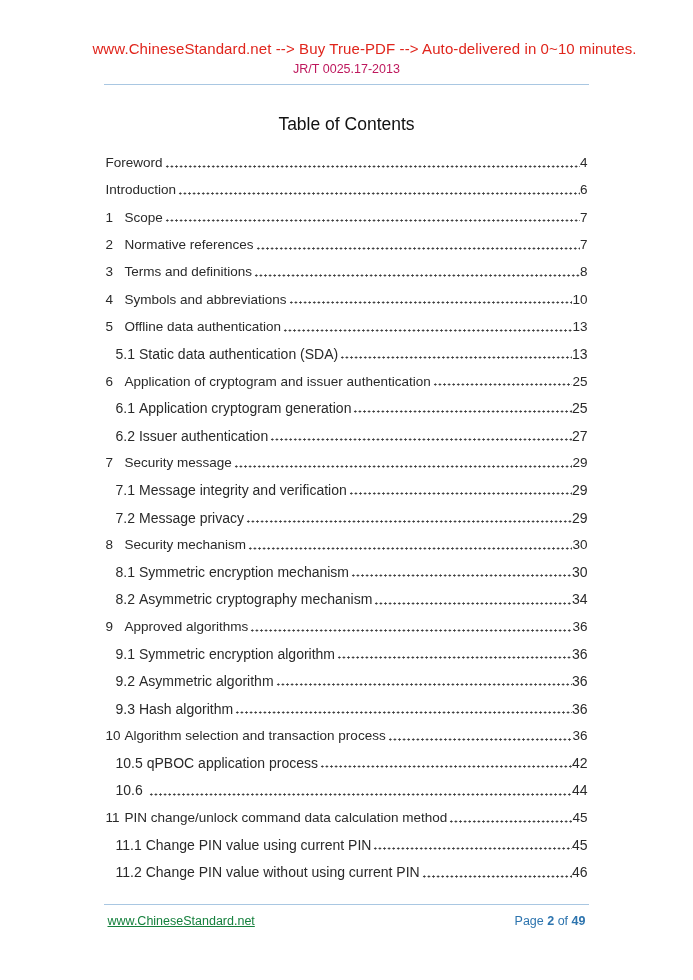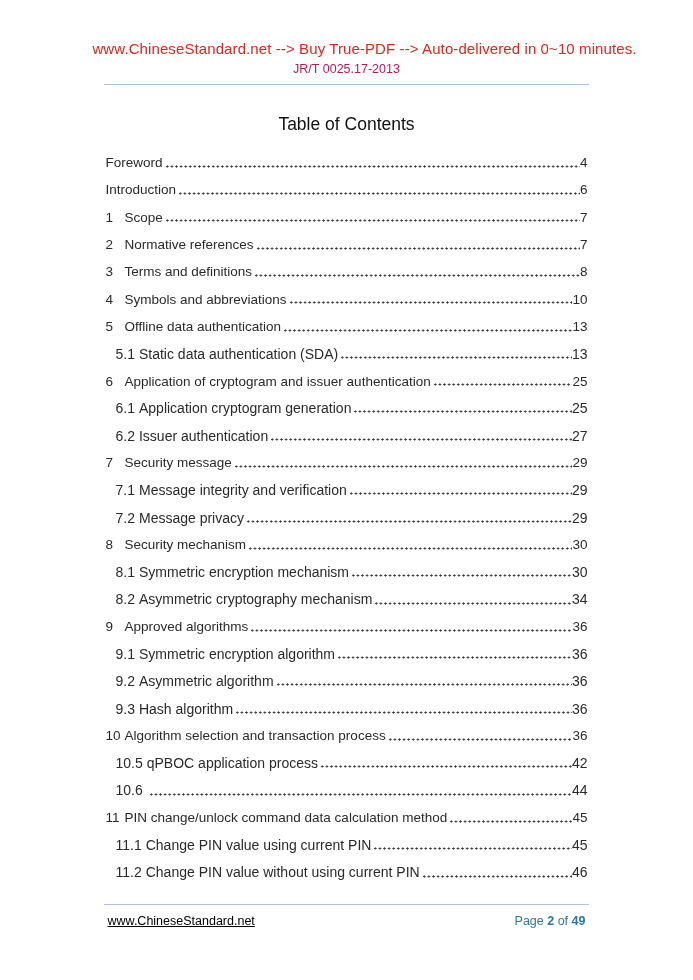--- a/index.html
+++ b/index.html
@@ -77,21 +77,21 @@
   .footer {
     width: 478px;
     margin: 9px auto 0 auto;
     display: flex;
     justify-content: space-between;
     align-items: baseline;
     font-size: 12.5px;
     color: #2d74ae;
   }
   .footer-link {
-    color: #000000;
+    color: #15803d;
     text-decoration: underline;
     cursor: pointer;
   }
   .page-info b { font-weight: bold; }
 </style>
 </head>
 <body>
 
 <div class="page">
 

